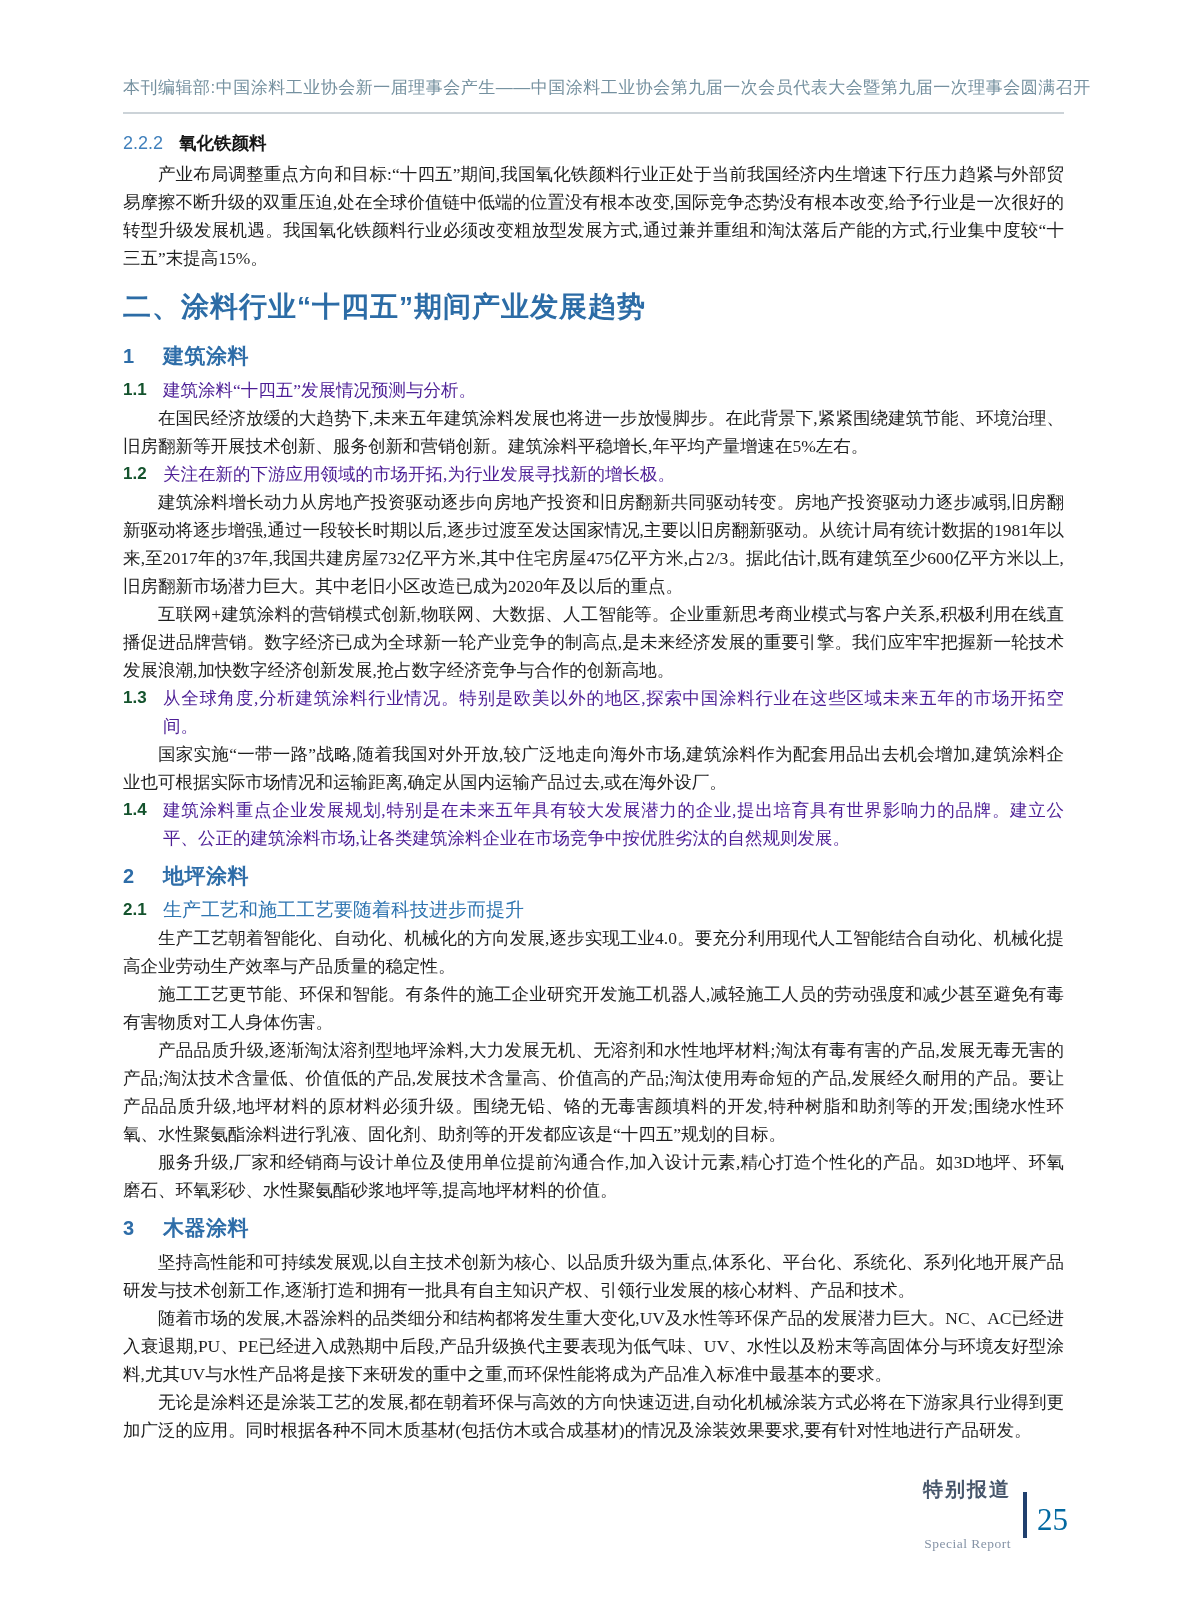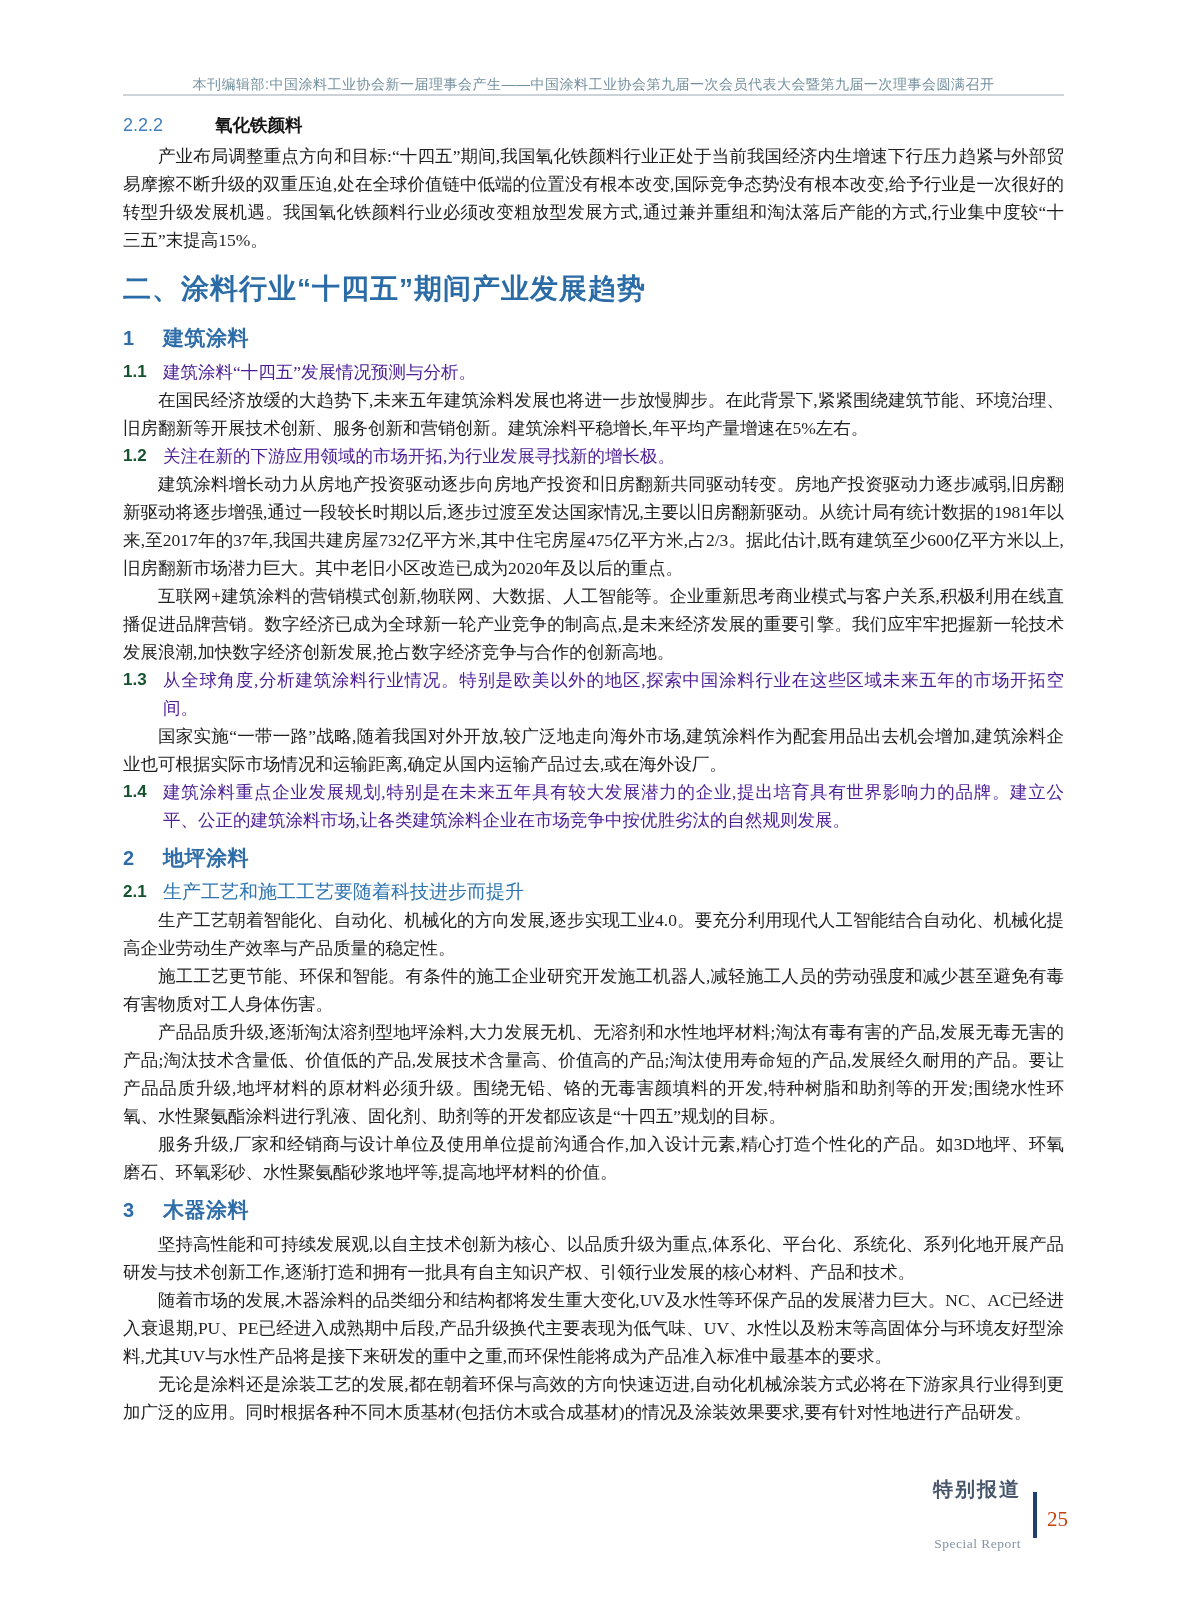--- a/index.html
+++ b/index.html
@@ -9,35 +9,36 @@
     background:#ffffff;
     box-sizing:border-box;
     padding:76px 123px 0 123px;
     margin:0 auto;
     font-family:"Liberation Serif","DejaVu Serif",serif;
     color:#1f1f1f;
     overflow:hidden;
   }
   .hdr{
     font-family:"Liberation Sans","DejaVu Sans",sans-serif;
-    font-size:14px;
+    font-size:17px;
     color:#74909f;
     text-align:center;
     letter-spacing:0.5px;
+    padding-bottom:13px;
     border-bottom:2px solid #ccd3d8;
     margin-bottom:14px;
     white-space:nowrap;
   }
   .h3row{display:flex;align-items:flex-start;line-height:30px;margin:0 0 2px 0;}
   .h3num{
     font-family:"Liberation Sans","DejaVu Sans",sans-serif;
     color:#4080bc;font-size:18px;margin-right:16px;
   }
   .h3t{font-weight:bold;font-size:17.5px;color:#161616;
-    font-family:"Liberation Serif","DejaVu Serif",serif;margin-left:36px;}
+    font-family:"Liberation Serif","DejaVu Serif",serif;}
   .para{
     font-size:17.5px;line-height:28px;margin:0;
     text-align:justify;text-indent:2em;color:#1f1f1f;
   }
   .h1{
     font-family:"Liberation Sans","DejaVu Sans",sans-serif;
     font-size:28px;font-weight:bold;color:#2c6ca6;
     letter-spacing:1px;
     margin:16px 0 14px 0;line-height:38px;
   }
@@ -69,21 +70,21 @@
     font-family:"Liberation Sans","DejaVu Sans",sans-serif;
     font-weight:bold;font-size:20px;color:#47566b;letter-spacing:2px;line-height:22px;
   }
   .f-en{
     font-family:"Liberation Serif","DejaVu Serif",serif;
     font-size:13.5px;color:#8593a6;line-height:16px;letter-spacing:0.5px;margin-top:36px;
   }
   .f-bar{width:4px;height:46px;background:#21406e;margin:0 10px 0 12px;flex:none;}
   .f-num{
     font-family:"Liberation Serif","DejaVu Serif",serif;
-    font-size:21px;color:#c2410c;line-height:31px;padding-top:8px;
+    font-size:31px;color:#0369a1;line-height:31px;padding-top:8px;
   }
 </style>
 </head>
 <body>
 
 <div class="page">
 
   <div class="hdr">本刊编辑部:中国涂料工业协会新一届理事会产生——中国涂料工业协会第九届一次会员代表大会暨第九届一次理事会圆满召开</div>
 
   <div class="h3row">

